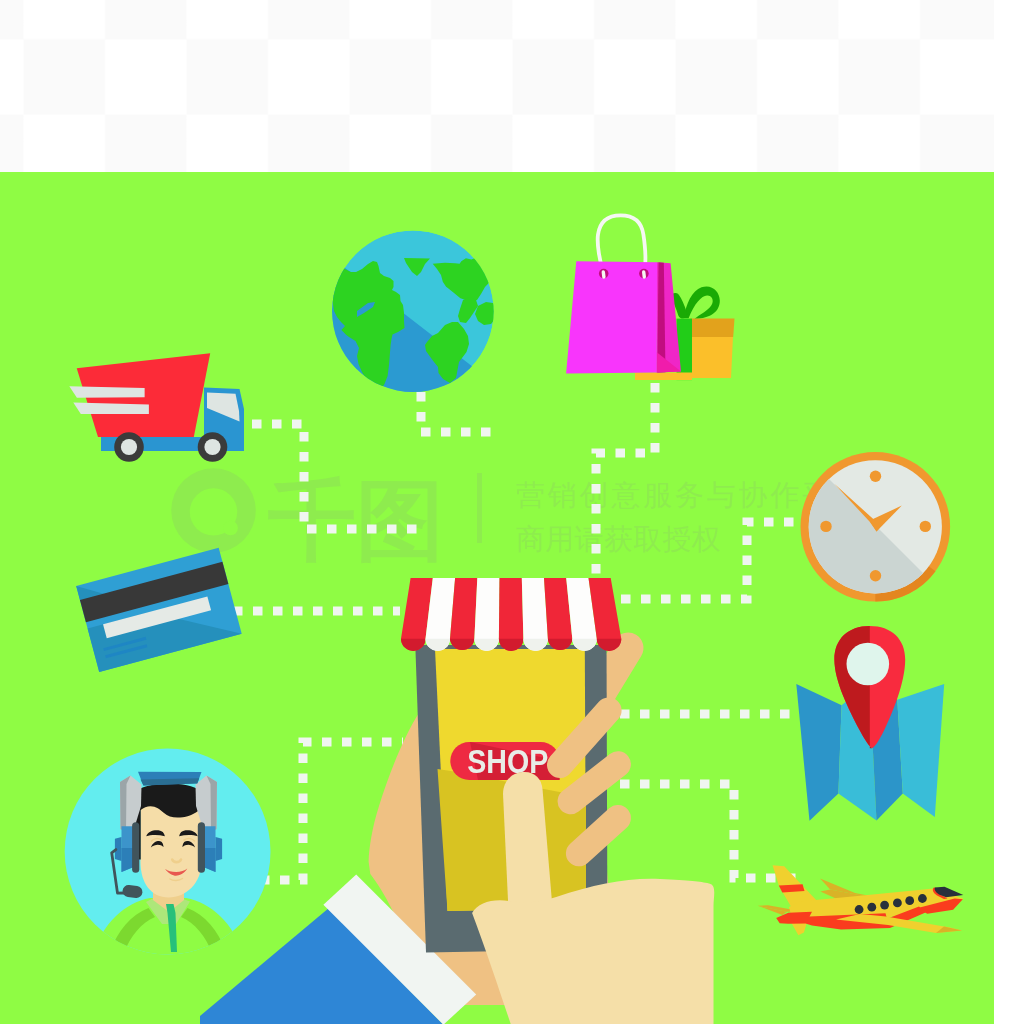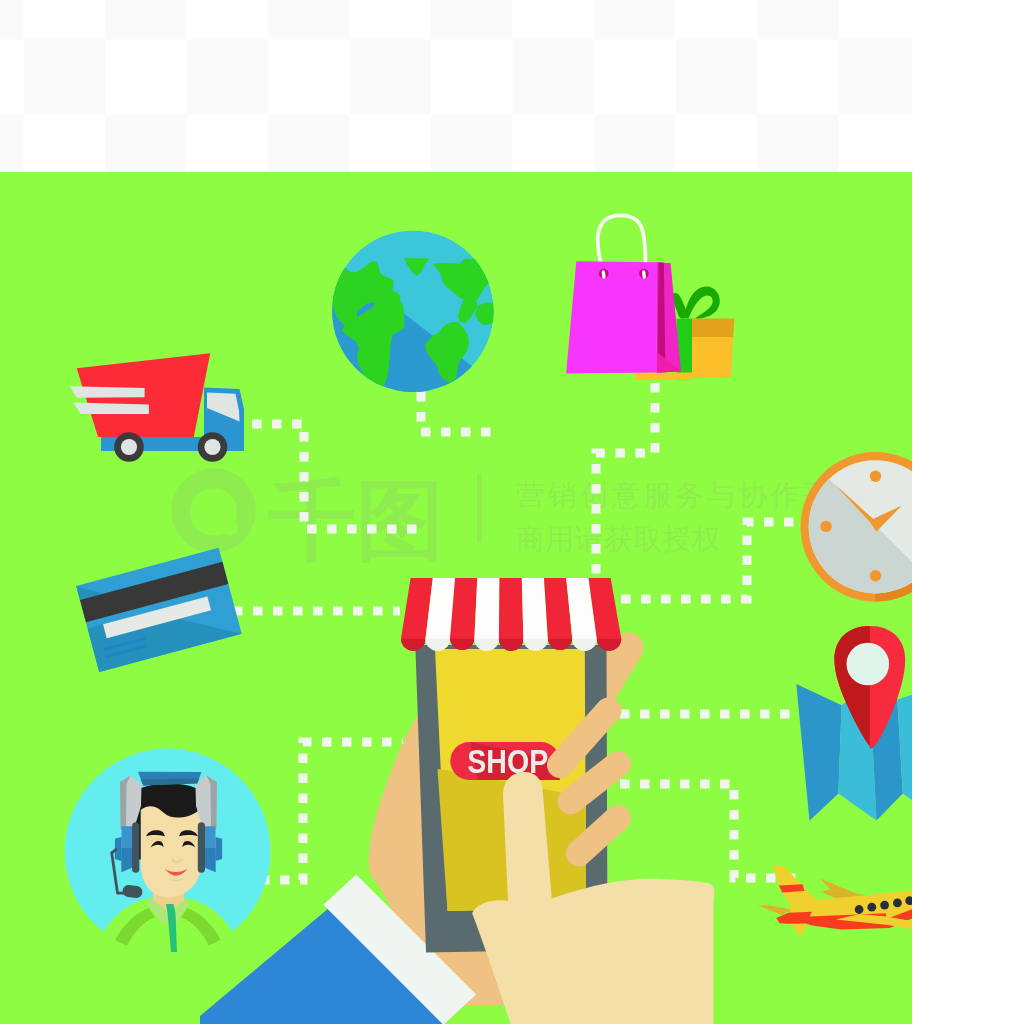--- a/index.html
+++ b/index.html
@@ -1,18 +1,18 @@
 <!DOCTYPE html>
 <html><head>
 <meta charset="utf-8">
 <title>Mobile Shopping Flat Illustration</title>
 <style>
   html,body{margin:0;padding:0;width:1024px;height:1024px;overflow:hidden;background:#ffffff;
     font-family:"Liberation Sans",sans-serif;}
-  #stage{position:relative;width:912px;height:1024px;overflow:hidden;}
+  #stage{position:relative;width:994px;height:1024px;overflow:hidden;}
   #checker{position:absolute;left:0;top:0;width:1024px;height:200px;}
   #art{position:absolute;left:0;top:0;width:1024px;height:1024px;}
   svg{display:block;}
   text{white-space:pre;}
 </style>
 </head>
 <body>
 
 <div id="stage">
   <div id="checker">

